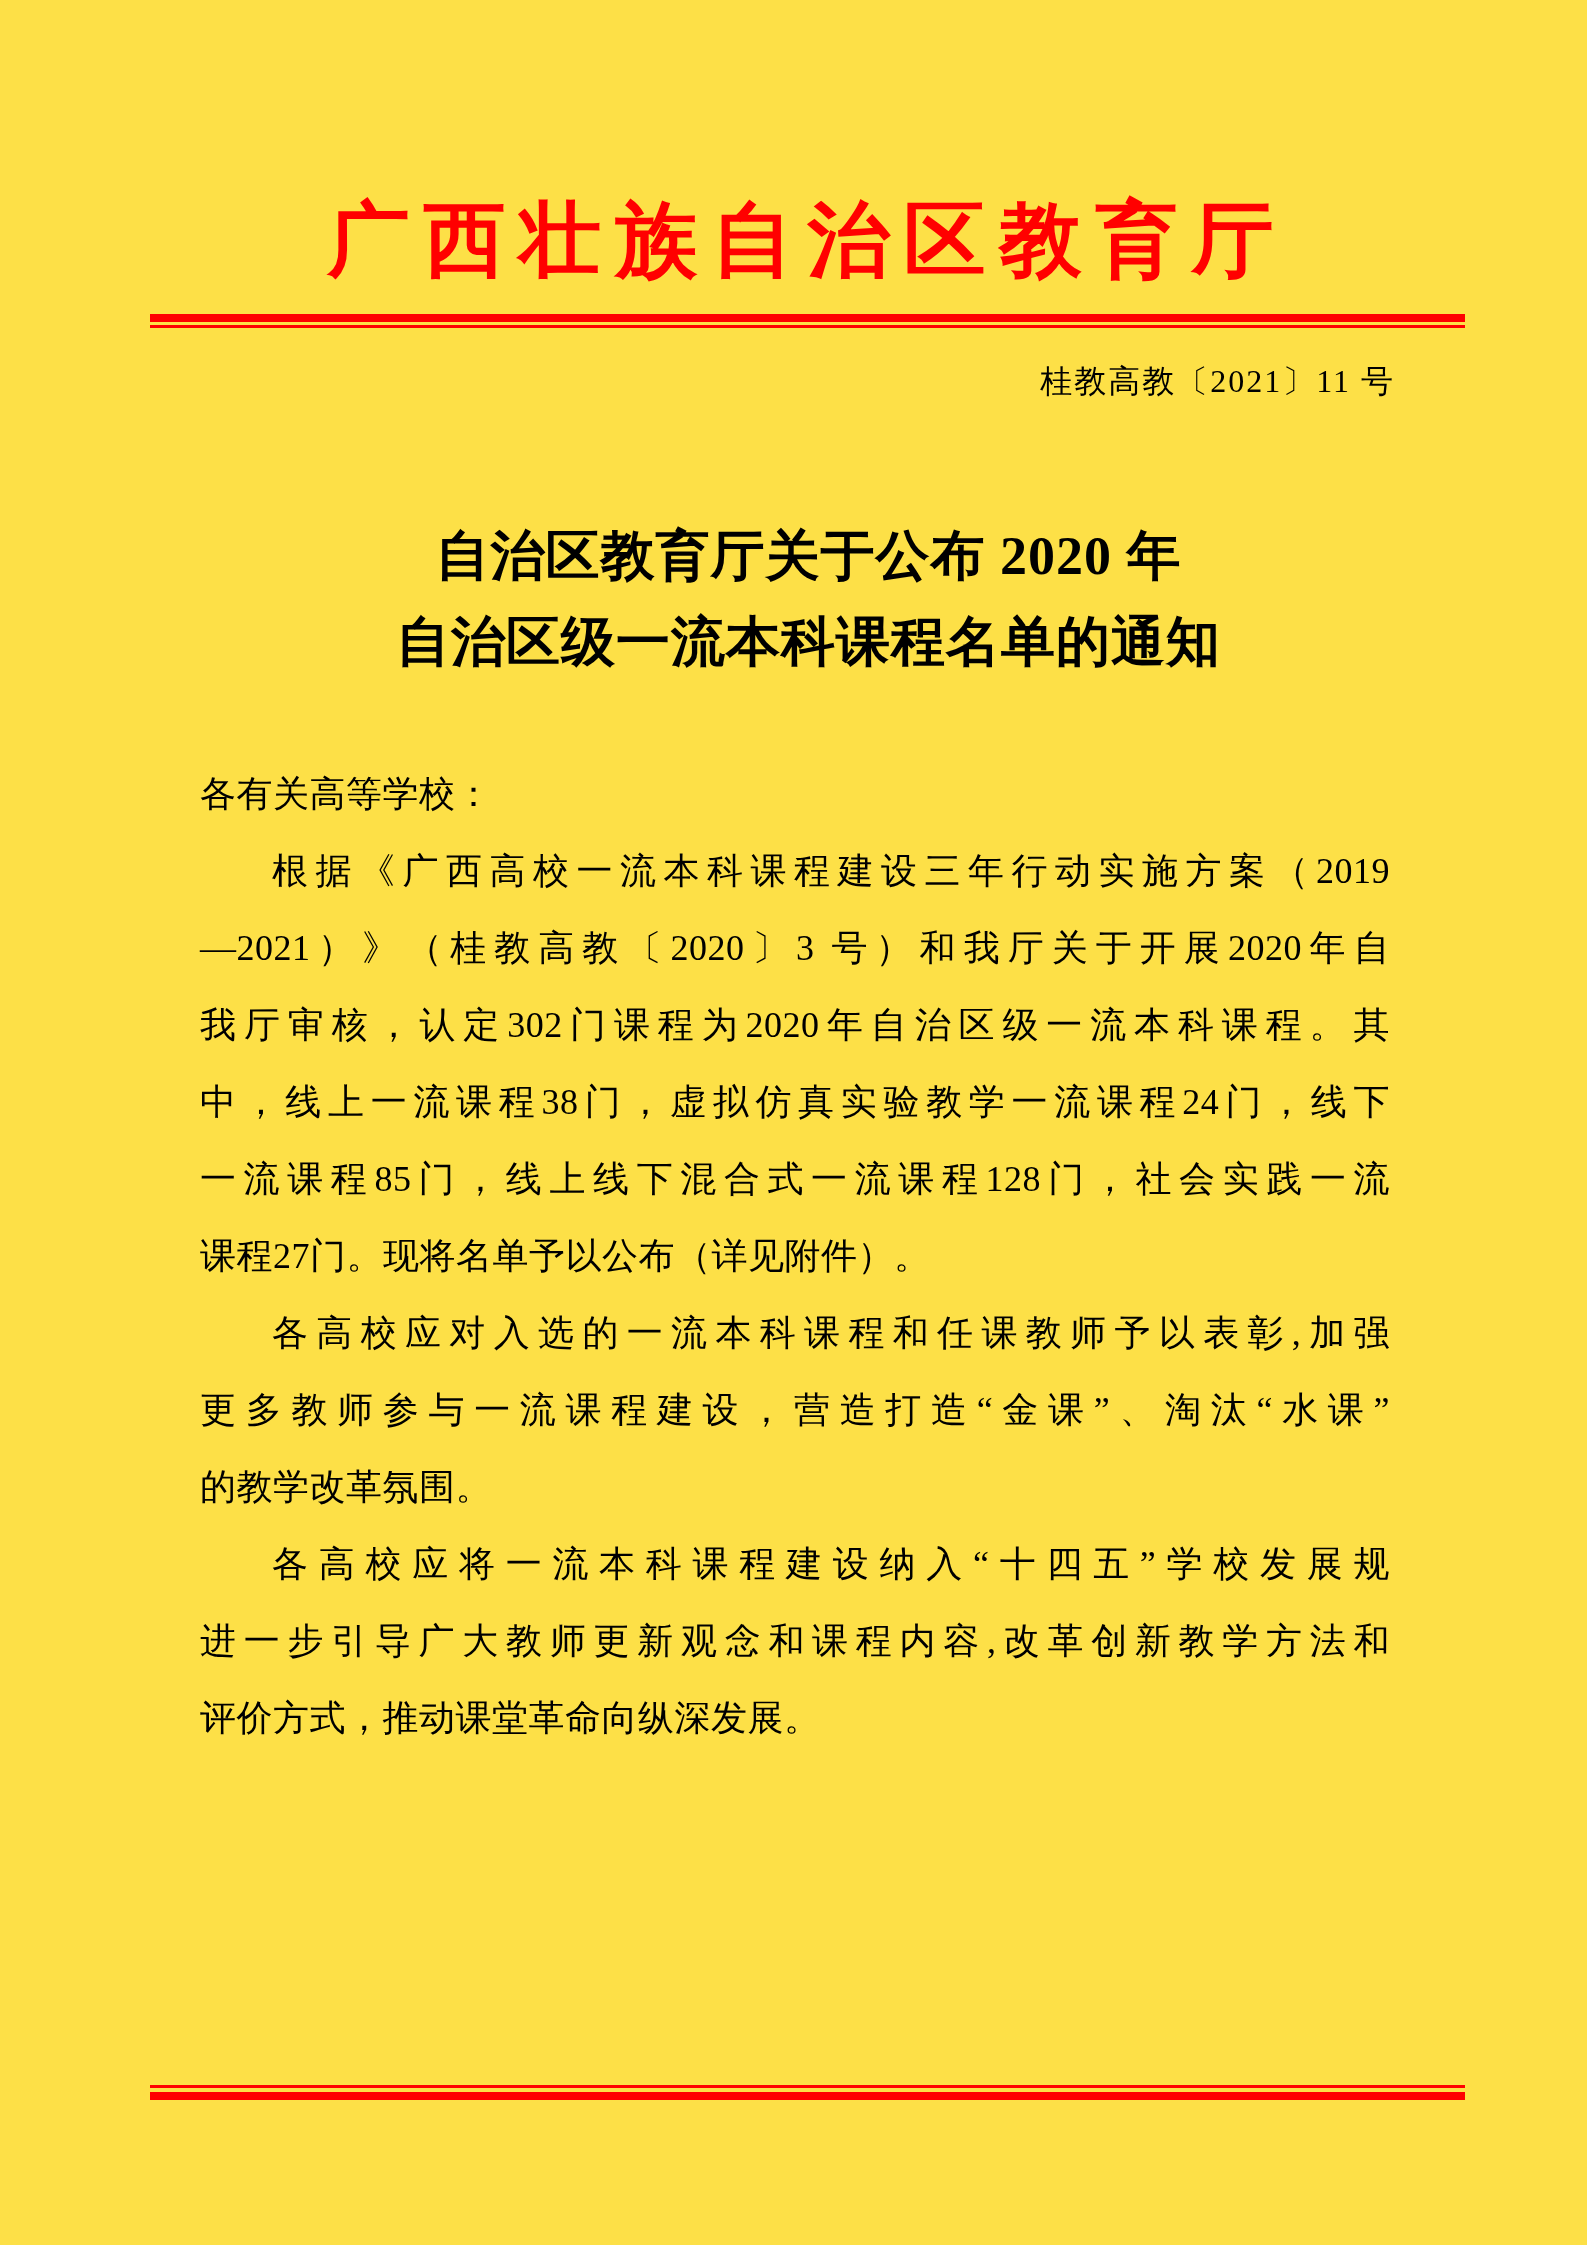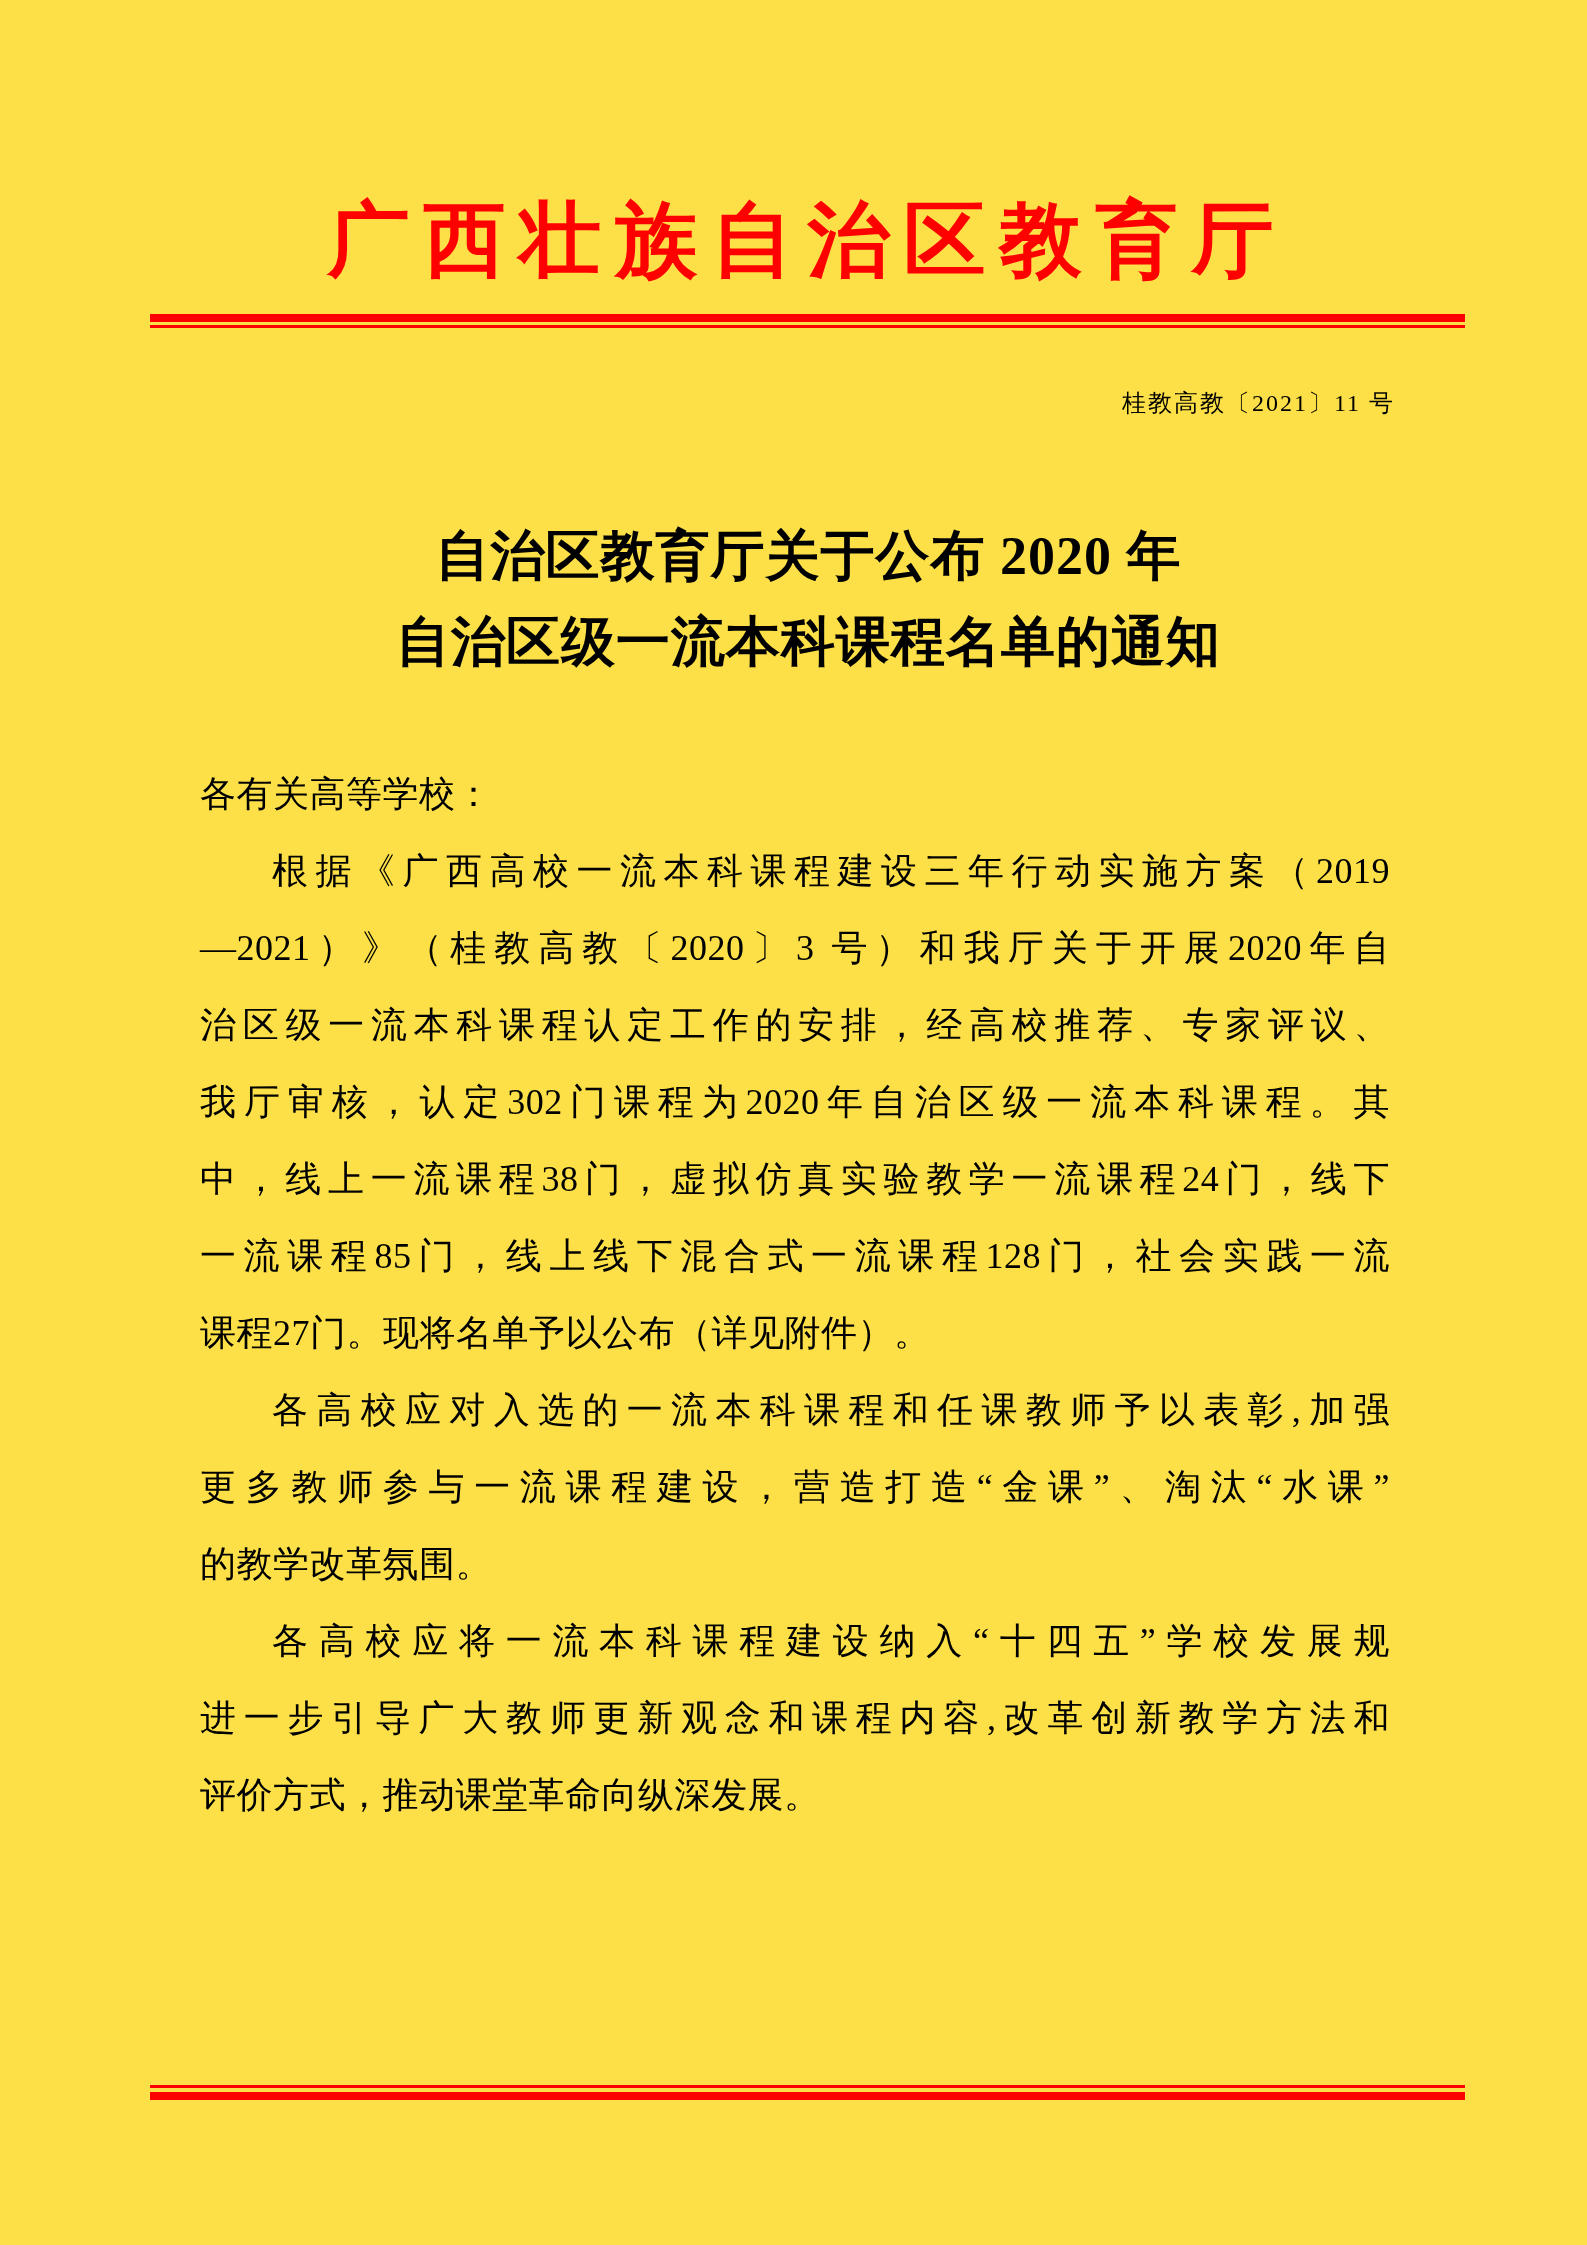--- a/index.html
+++ b/index.html
@@ -39,24 +39,23 @@
   .rule .bar { width: 100%; background: var(--red, #ff0000); }
   .rule .thick { height: 8px; }
   .rule .thin { height: 3px; }
   .rule-top .thick { margin-bottom: 3px; }
   .rule-bottom .thin { margin-bottom: 4px; }
   
   .doc-number {
     position: absolute;
     top: 360px;
     right: 192px;
-    font-size: 24px;
+    font-size: 32px;
     letter-spacing: 2px;
     white-space: nowrap;
-    margin-top: 27px;
   }
   
   .doc-title {
     position: absolute;
     top: 498px;
     left: 0;
     width: 100%;
     margin: 15px;
     text-align: center;
     font-size: 54px;
@@ -101,21 +100,20 @@
 
   <h2 class="doc-title">
     <div>自治区教育厅关于公布 2020 年</div>
     <div>自治区级一流本科课程名单的通知</div>
   </h2>
 
   <div class="doc-body">
     <div class="line">各有关高等学校：</div>
     <div class="line fill para-start">根据《广西高校一流本科课程建设三年行动实施方案（2019</div>
     <div class="line fill">—2021）》（桂教高教〔2020〕3 号）和我厅关于开展2020年自</div>
-    <div class="line fill">治区级一流本科课程认定工作的安排，经高校推荐、专家评议、</div>
     <div class="line fill">我厅审核，认定302门课程为2020年自治区级一流本科课程。其</div>
     <div class="line fill">中，线上一流课程38门，虚拟仿真实验教学一流课程24门，线下</div>
     <div class="line fill">一流课程85门，线上线下混合式一流课程128门，社会实践一流</div>
     <div class="line">课程27门。现将名单予以公布（详见附件）。</div>
     <div class="line fill para-start">各高校应对入选的一流本科课程和任课教师予以表彰,加强</div>
     <div class="line fill">更多教师参与一流课程建设，营造打造“金课”、淘汰“水课”</div>
     <div class="line">的教学改革氛围。</div>
     <div class="line fill para-start">各高校应将一流本科课程建设纳入“十四五”学校发展规</div>
     <div class="line fill">进一步引导广大教师更新观念和课程内容,改革创新教学方法和</div>
     <div class="line">评价方式，推动课堂革命向纵深发展。</div>

